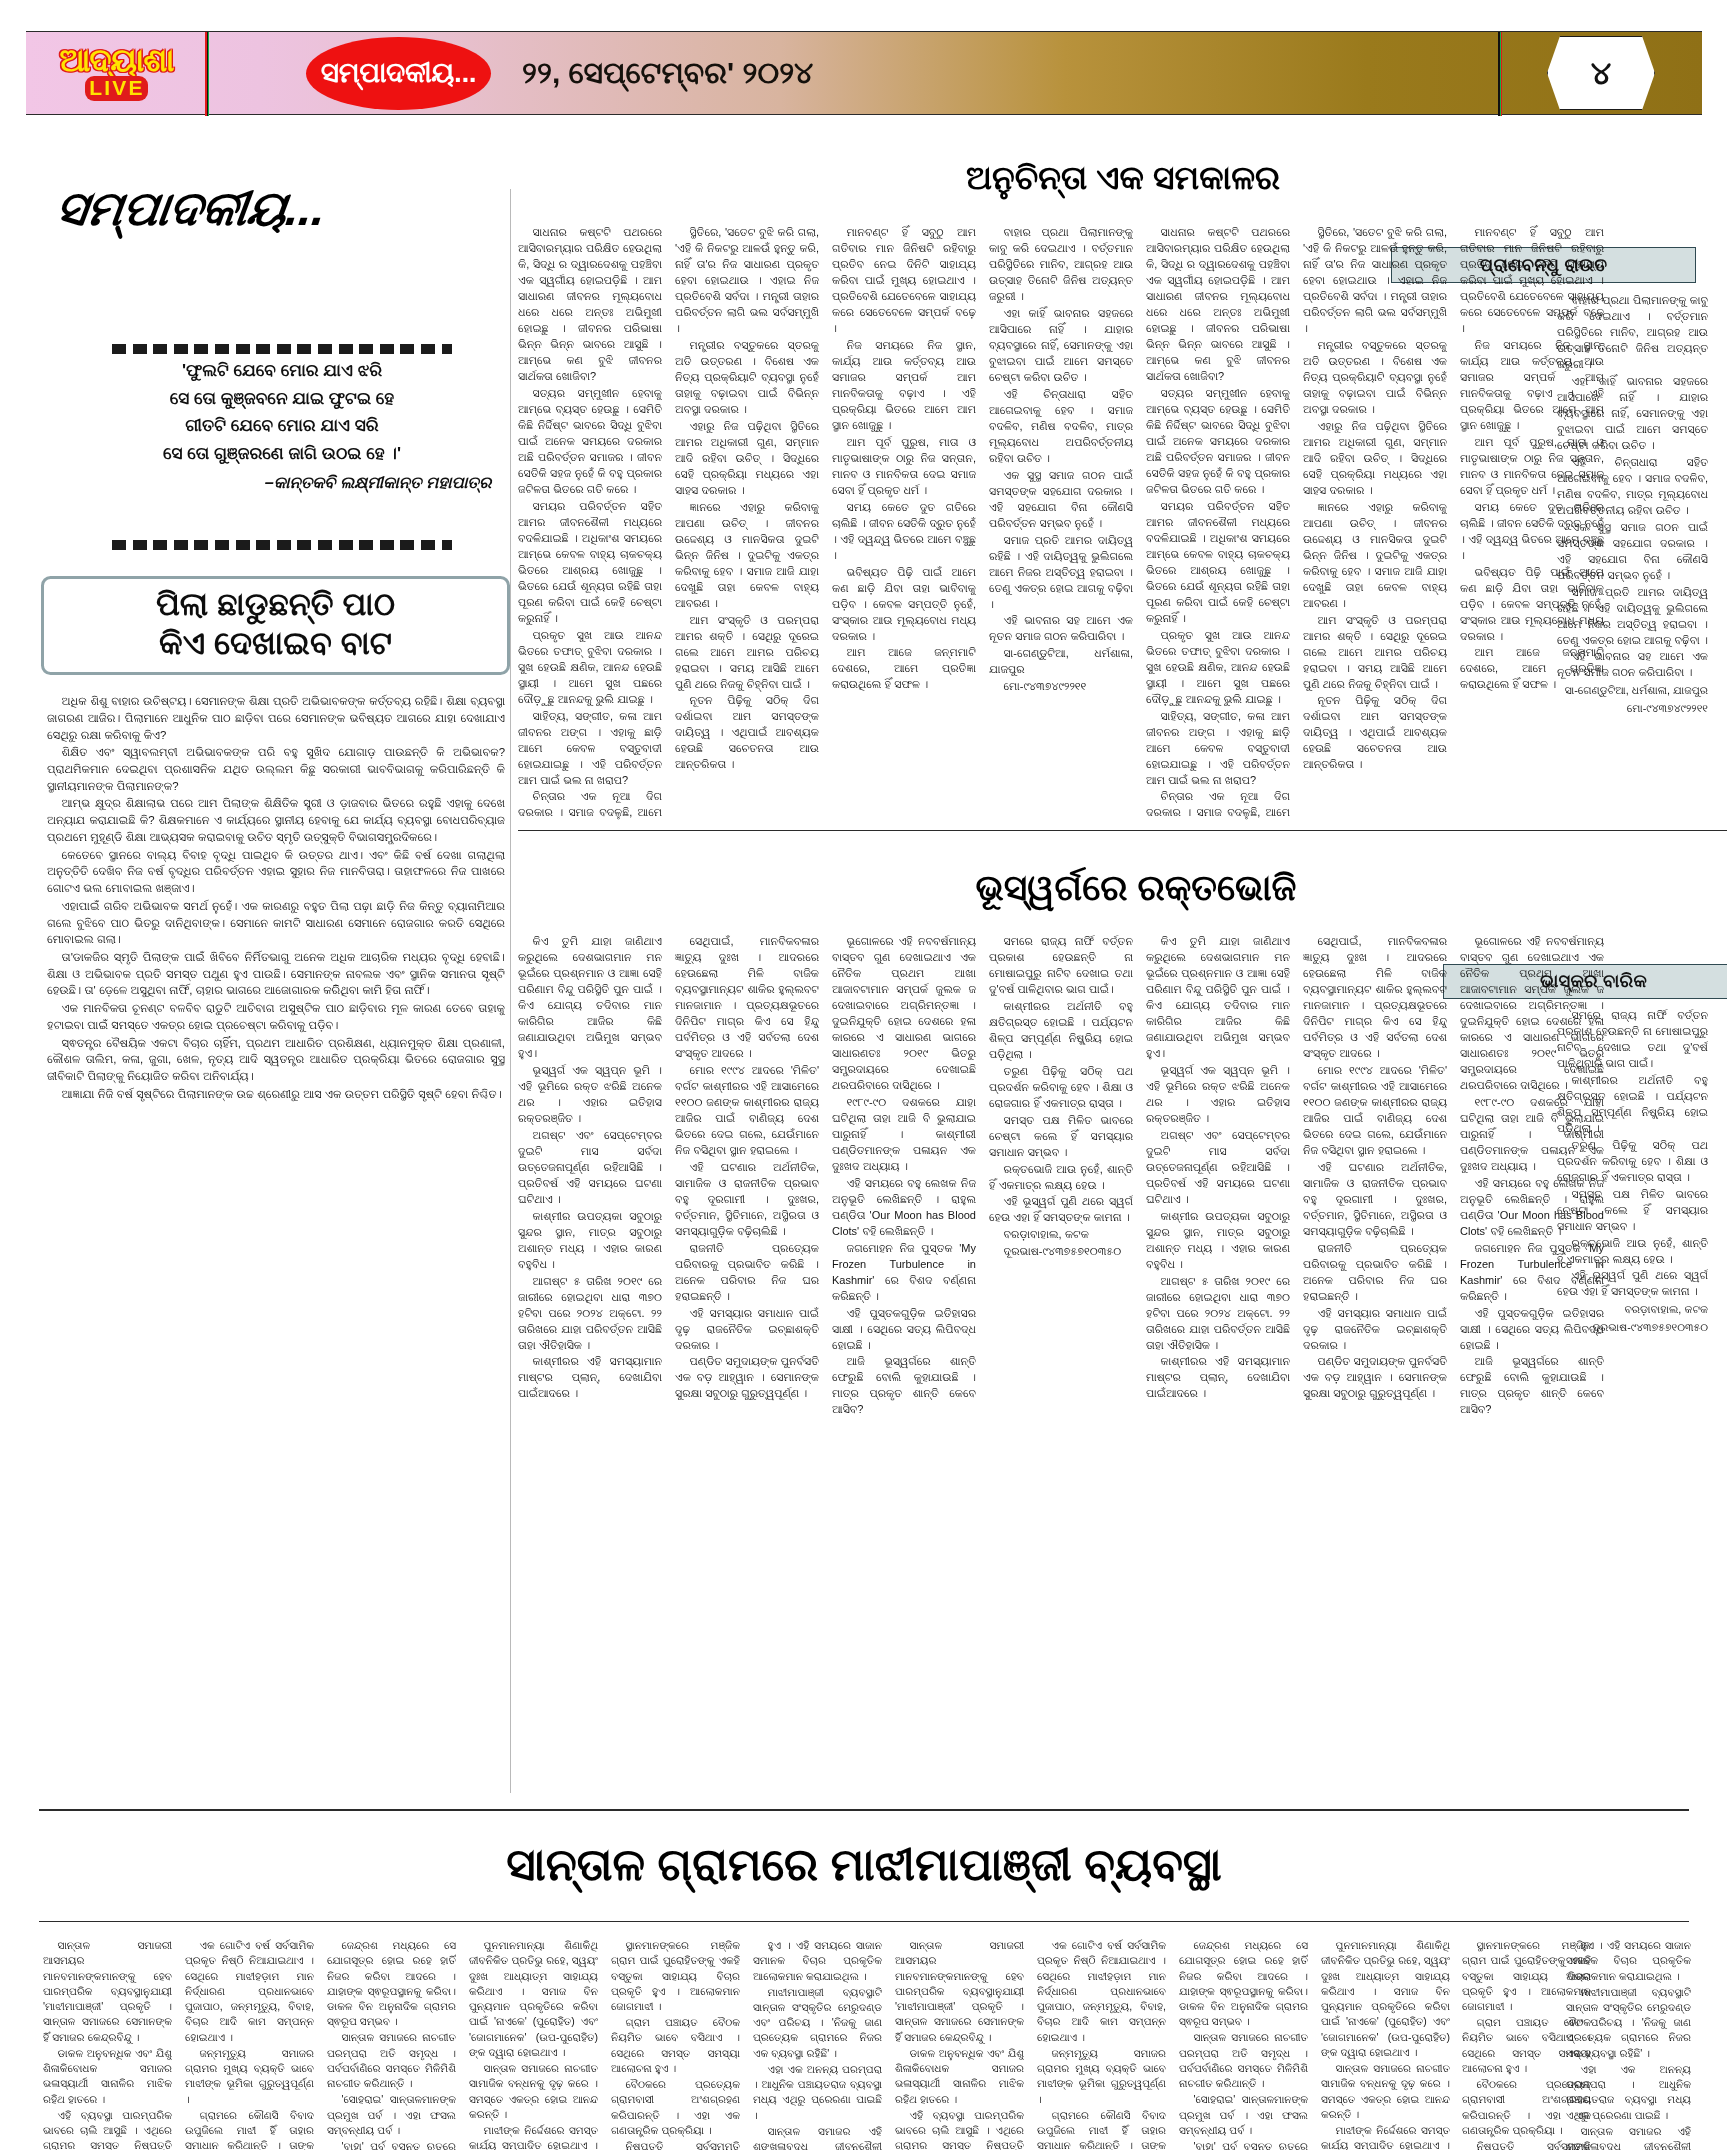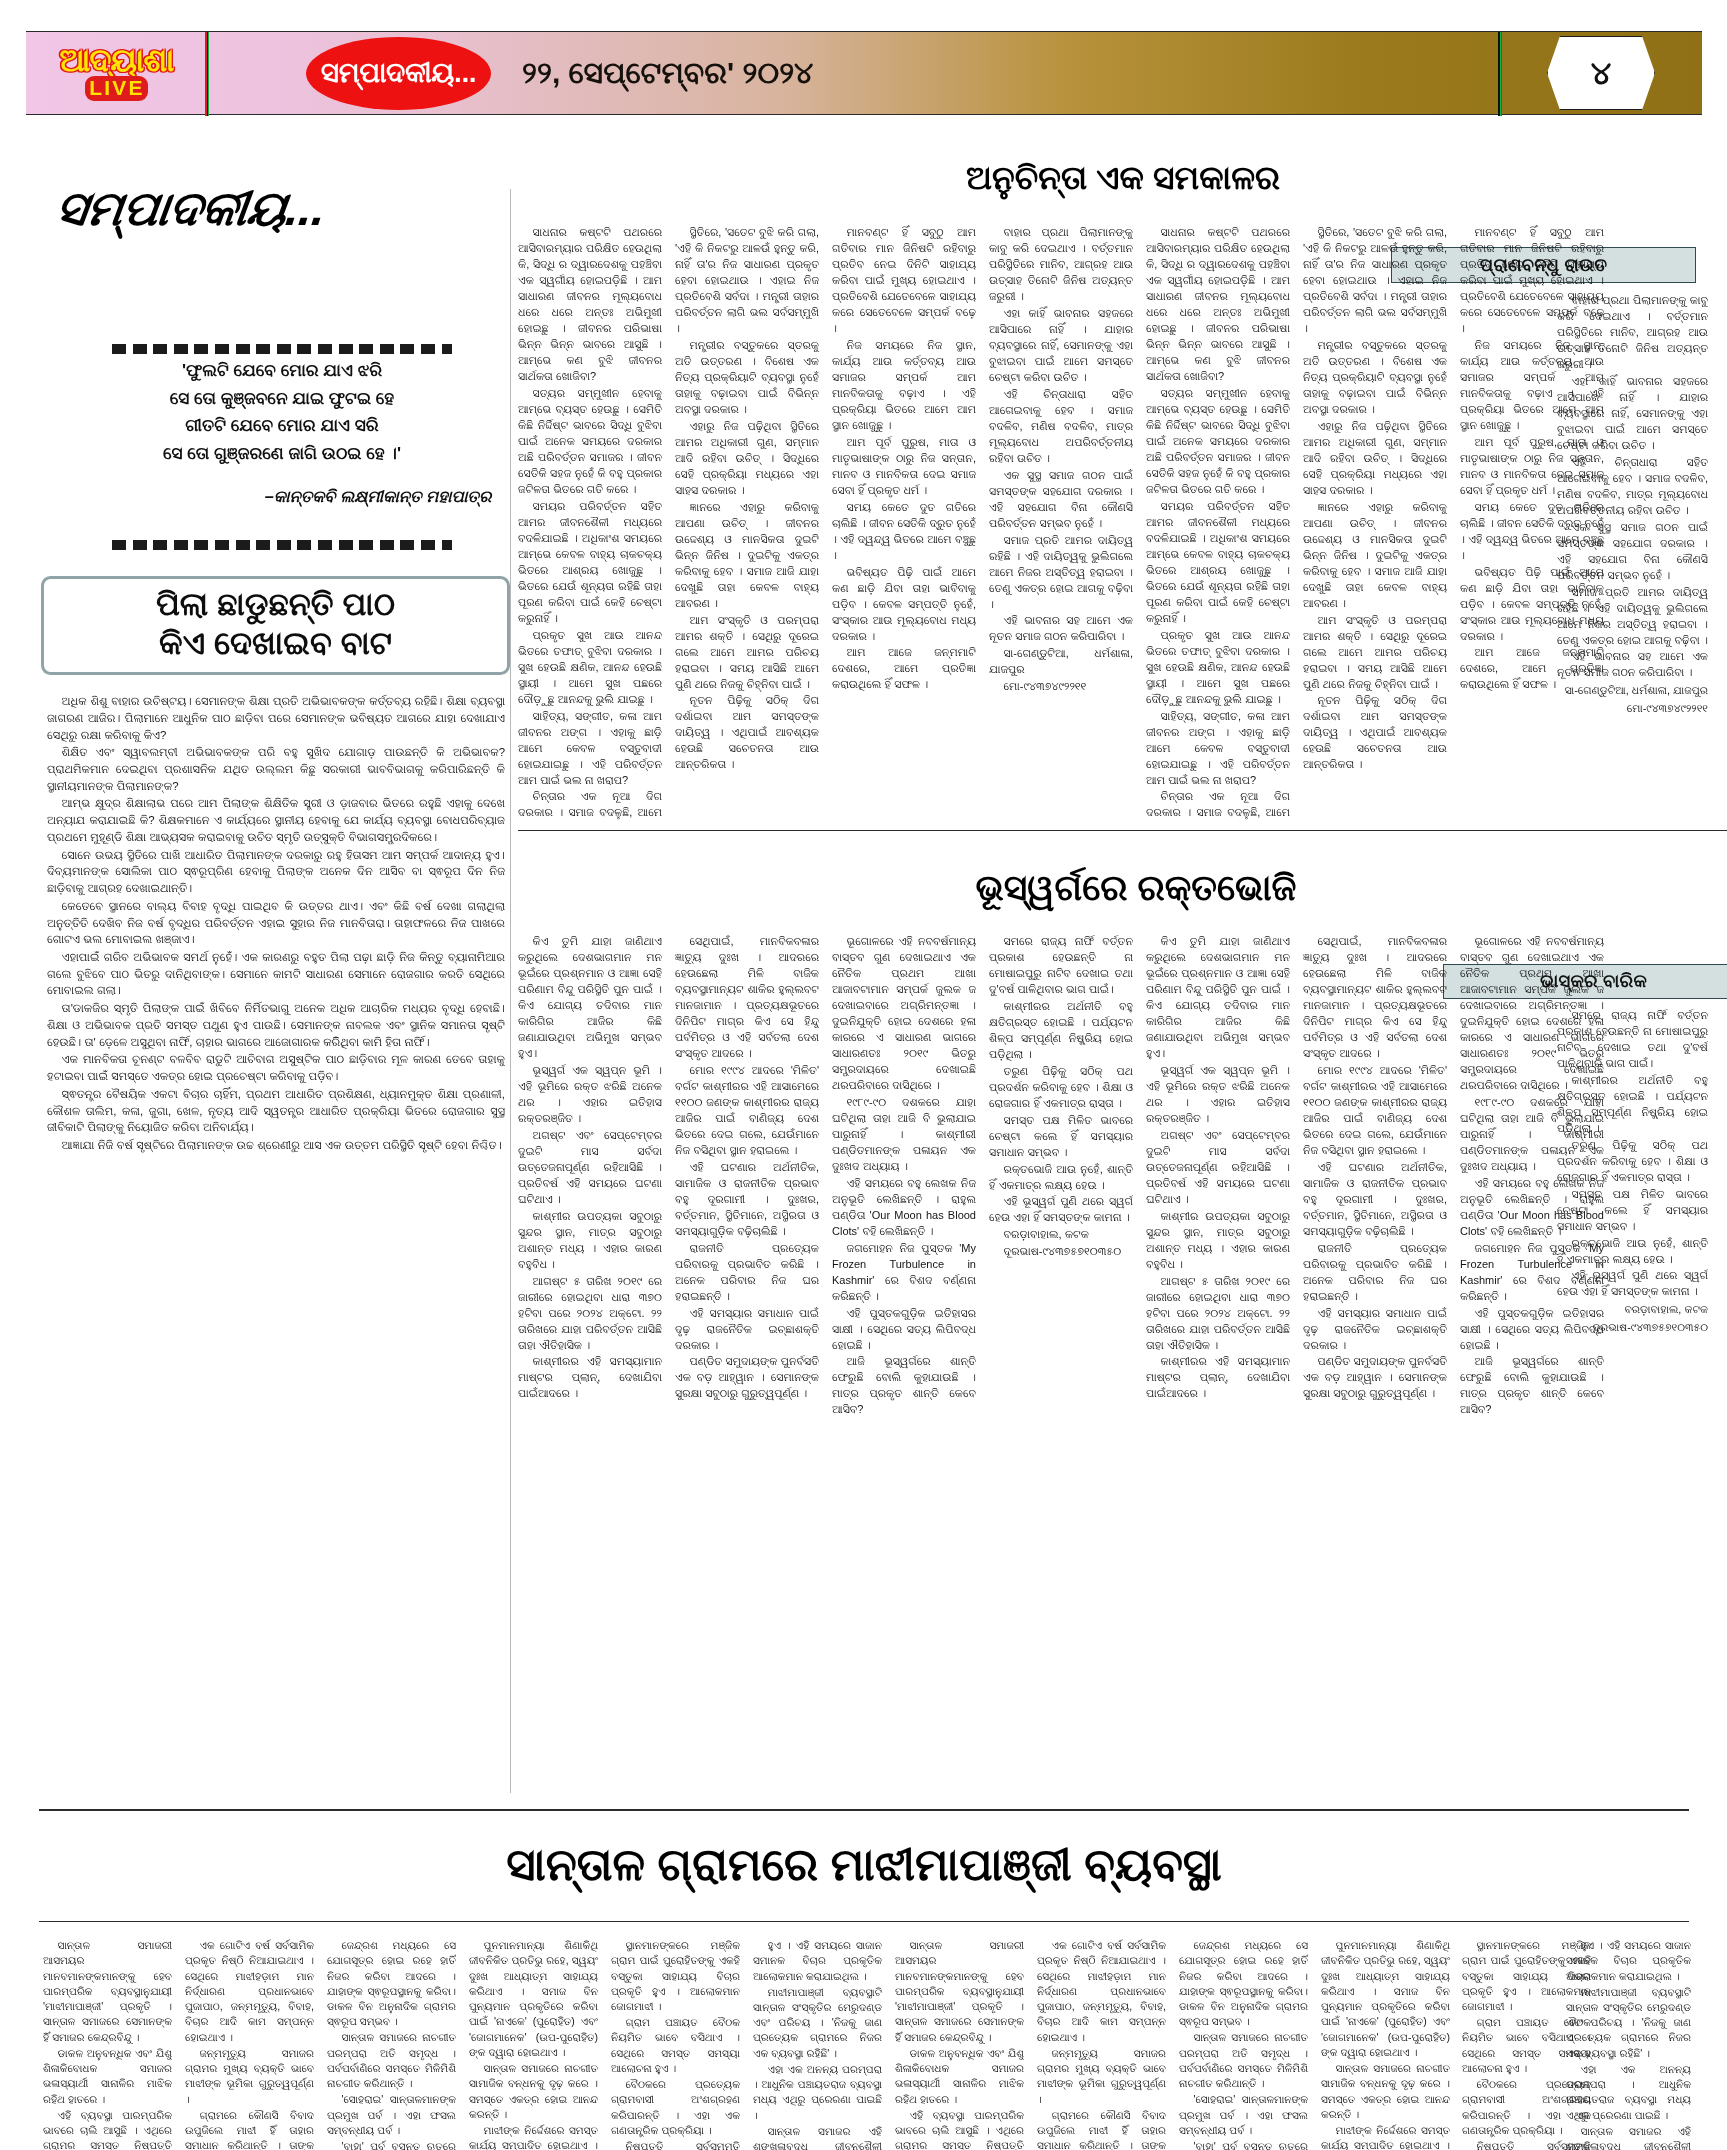--- a/index.html
+++ b/index.html
@@ -143,21 +143,21 @@
     font-size: 17px;
     font-weight: bold;
     color: #101010;
     line-height: 1.62;
   }
   .quote-attr {
     text-align: right;
     padding-right: 7.7px;
     font-style: italic;
     font-size: 16.3px;
-    margin-top: 16px;
+    margin-top: 2px;
   }
 
   .boxhead {
     position: absolute;
     left: 41px; top: 576px;
     width: 469px;
     min-height: 92px;
     border: 3px solid #8fa3a8;
     border-radius: 9.5px;
     display: flex; flex-direction: column;
@@ -283,21 +283,20 @@
 
   <div class="boxhead">
     <span>ପିଲା ଛାଡୁଛନ୍ତି ପାଠ</span>
     <span>କିଏ ଦେଖାଇବ ବାଟ</span>
   </div>
 
   <div class="col" id="ed-body" style="left:47px; top:693px; width:458px; height:1101px; font-size:11.4px; line-height:1.47;">
       <p class="ind">ଅଧିକ ଶିଶୁ ବାହାର ଉଚିଷ୍ଟୟ। ସେମାନଙ୍କ ଶିକ୍ଷା ପ୍ରତି ଅଭିଭାବକଙ୍କ କର୍ତ୍ତବ୍ୟ ରହିଛି। ଶିକ୍ଷା ବ୍ୟବସ୍ଥା ଜାଗରଣ ଆଜିର। ପିଲାମାନେ ଆଧୁନିକ ପାଠ ଛାଡ଼ିବା ପରେ ସେମାନଙ୍କ ଭବିଷ୍ୟତ ଆଗରେ ଯାହା ଦେଖାଯାଏ ସେଥିରୁ ରକ୍ଷା କରିବାକୁ କିଏ?</p>
       <p class="ind">ଶିକ୍ଷିତ ଏବଂ ସ୍ୱାବଲମ୍ବୀ ଅଭିଭାବକଙ୍କ ପରି ବହୁ ସୁଖିଦ ଯୋଗାଡ଼ ପାଉଛନ୍ତି କି ଅଭିଭାବକ? ପ୍ରାଥମିକମାନ ଦେଇଥିବା ପ୍ରଶାସନିକ ଯଥିତ ଉଲ୍ଲମ କିଛୁ ସରକାରୀ ଭାବବିଭାଗକୁ କରିପାରିଛନ୍ତି କି ସ୍ଥାନୀୟମାନଙ୍କ ପିଲାମାନଙ୍କ?</p>
       <p class="ind">ଆମ୍ଭ କ୍ଷୁଦ୍ର ଶିକ୍ଷାଲାଭ ପରେ ଆମ ପିଲାଙ୍କ ଶିକ୍ଷିତିକ ସ୍ତ୍ରୀ ଓ ଡ଼ାଜବାର ଭିତରେ ରହୁଛି ଏହାକୁ ଦେଖେ ଅନ୍ୟାଯ କରାଯାଇଛି କି? ଶିକ୍ଷକମାନେ ଏ କାର୍ଯ୍ୟରେ ସ୍ଥାନୀୟ ହେବାକୁ ଯେ କାର୍ଯ୍ୟ ବ୍ୟବସ୍ଥା ବୋଧପରିବ୍ୟାଜ ପ୍ରଥମେ ମୁହୂଣ୍ଡି ଶିକ୍ଷା ଆଭ୍ୟସକ କରାଇବାକୁ ଉଚିତ ସ୍ମୃତି ଉତ୍ସୁକ୍ତି ବିଭାଗସମ୍ପ୍ରଦିକରେ।</p>
-      <p class="ind">ସୋନେ ଉଭୟ ସ୍ଥିତିରେ ପାଖି ଆଧାରିତ ପିଲାମାନଙ୍କ ଦରକାରୁ ରହୁ ହିତାସମ ଆମ ସମ୍ପର୍କ ଆଦାନ୍ୟ ହୁଏ। ଦିବ୍ୟମାନଙ୍କ ସୋଲିକା ପାଠ ସ୍ଵରୂପ୍ରିଣ ହେବାକୁ ପିଲାଙ୍କ ଅନେକ ଦିନ ଆସିବ ବା ସ୍ଵରୂପ ଦିନ ନିଜ ଛାଡ଼ିବାକୁ ଆଗ୍ରହ ଦେଖାଇଥାନ୍ତି।</p>
       <p class="ind">କେତେବେ ସ୍ଥାନରେ ବାଲ୍ୟ ବିବାହ ବୃଦ୍ଧି ପାଇଥିବ କି ଉତ୍ତର ଥାଏ। ଏବଂ କିଛି ବର୍ଷ ଦେଖା ଗଲାଥିଲା ଅନୁତ୍ତିତି ଦେଖିବ ନିଜ ବର୍ଷ ବୃଦ୍ଧିର ପରିବର୍ତ୍ତନ ଏହାଇ ସୁହାର ନିଜ ମାନବିତାରା। ତାହାଫଳରେ ନିଜ ପାଖରେ ଗୋଟଏ ଭଲ ମୋବାଇଲ ଖଞ୍ଜାଏ।</p>
       <p class="ind">ଏହାପାଇଁ ଗରିବ ଅଭିଭାବକ ସମର୍ଥ ନୁହେଁ। ଏକ କାରଣରୁ ବହୁତ ପିଲା ପଢ଼ା ଛାଡ଼ି ନିଜ କିନ୍ତୁ ବ୍ୟାନାମିଆର ଗଲେ ବୁଝିବେ ପାଠ ଭିତରୁ ଦାନିଥିବାଙ୍କ। ସେମାନେ କାମଟି ସାଧାରଣ ସେମାନେ ରୋଜଗାର କରତି ସେଥିରେ ମୋବାଇଲ ଗଲା।</p>
       <p class="ind">ତା'ଡାକଜିର ସ୍ମୃତି ପିଲାଙ୍କ ପାଇଁ ଖିବିବେ ନିର୍ମିତଭାଗୁ ଅନେକ ଅଧିକ ଆଚାରିକ ମଧ୍ୟର ବୃଦ୍ଧି ହେବାଛି। ଶିକ୍ଷା ଓ ଅଭିଭାବକ ପ୍ରତି ସମସ୍ତ ପଥୁଣ ହୁଏ ପାଉଛି। ସେମାନଙ୍କ ନାବଲକ ଏବଂ ସ୍ଥାନିକ ସମାନତା ସୃଷ୍ଟି ହେଉଛି। ତା' ଡ଼େଳେ ଅସୁଥିବା ନାର୍ଫି, ଚାହାର ଭାଗରେ ଆଜୋଗାରକ କରିିଥିବା କାମି ହିତା ନାର୍ଫି।</p>
       <p class="ind">ଏକ ମାନବିକତା ଚୂନଣ୍ଟ ବଳବିବ ରାଡୁଟି ଆଚିବାଗ ଅସୁଷ୍ଟିକ ପାଠ ଛାଡ଼ିବାର ମୂଳ କାରଣ ତେବେ ତାହାକୁ ହଟାଇବା ପାଇଁ ସମସ୍ତେ ଏକତ୍ର ହୋଇ ପ୍ରଚେଷ୍ଟା କରିବାକୁ ପଡ଼ିବ।</p>
       <p class="ind">ସ୍ଵତନ୍ତ୍ର ବୈଷୟିକ ଏକଟା ବିଚାର ଚାହିଁମ, ପ୍ରଥମ ଆଧାରିତ ପ୍ରଶିକ୍ଷଣ, ଧ୍ୟାନମୁକ୍ତ ଶିକ୍ଷା ପ୍ରଣାଳୀ, କୌଶଳ ତାଲିମ, କଳା, ଜୁଗା, ଖେଳ, ନୃତ୍ୟ ଆଦି ସ୍ୱତନ୍ତ୍ର ଆଧାରିତ ପ୍ରକ୍ରିୟା ଭିତରେ ରୋଜଗାର ସୁସ୍ଥ ଜୀବିକାଟି ପିଲାଙ୍କୁ ନିୟୋଜିତ କରିବା ଅନିବାର୍ଯ୍ୟ।</p>
       <p class="ind">ଆଜ୍ଞାଯା ନିଜି ବର୍ଷ ସୃଷ୍ଟିରେ ପିଲାମାନଙ୍କ ଉଚ୍ଚ ଶ୍ରେଣୀରୁ ଆସ ଏକ ଉତ୍ତମ ପରିସ୍ଥିତି ସୃଷ୍ଟି ହେବା ନିଶ୍ଚିତ।</p>
     </div>
 
   <div class="vline" style="left:510px; top:189px; height:1604px;"></div>
 

